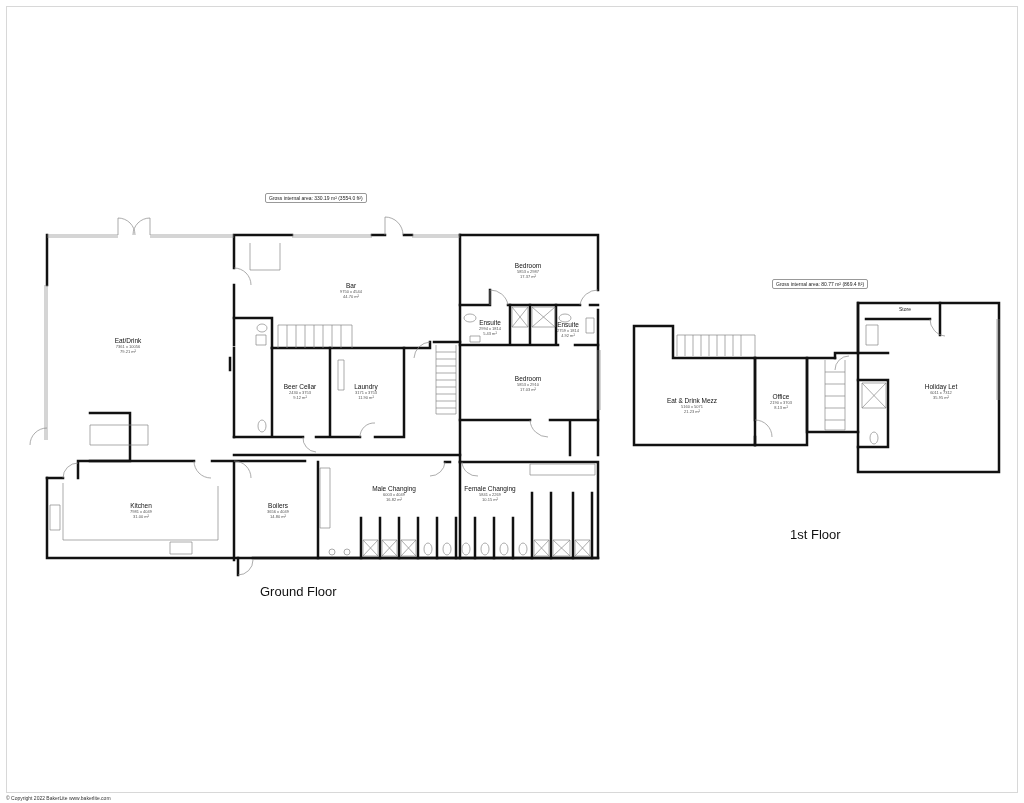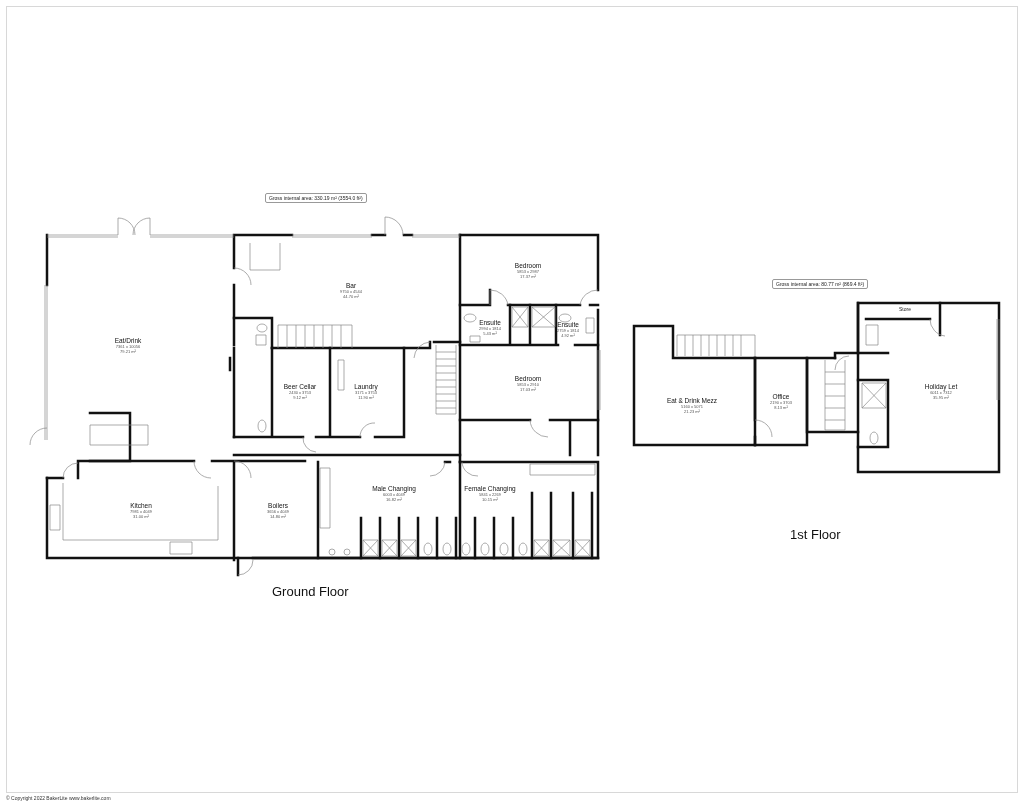--- a/index.html
+++ b/index.html
@@ -205,16 +205,16 @@
   <span class="dims">2190 x 3703</span>
   <span class="area">8.13 m²</span>
 </div>
 <div class="room" style="left:941px;top:383px;">
   <span class="name">Holiday Let</span>
   <span class="dims">6011 x 7312</span>
   <span class="area">35.95 m²</span>
 </div>
 <div class="store-label" style="left:899px;top:306px;">Store</div>
 
-<div class="floor-label" style="left:272px;top:584px;">Ground Floor</div>
+<div class="floor-label" style="left:260px;top:584px;">Ground Floor</div>
 <div class="floor-label" style="left:790px;top:483px;margin-top:44px;">1st Floor</div>
 
 <div class="copyright">© Copyright 2022 BakerLite  www.bakerlite.com</div>
 
 </body></html>

